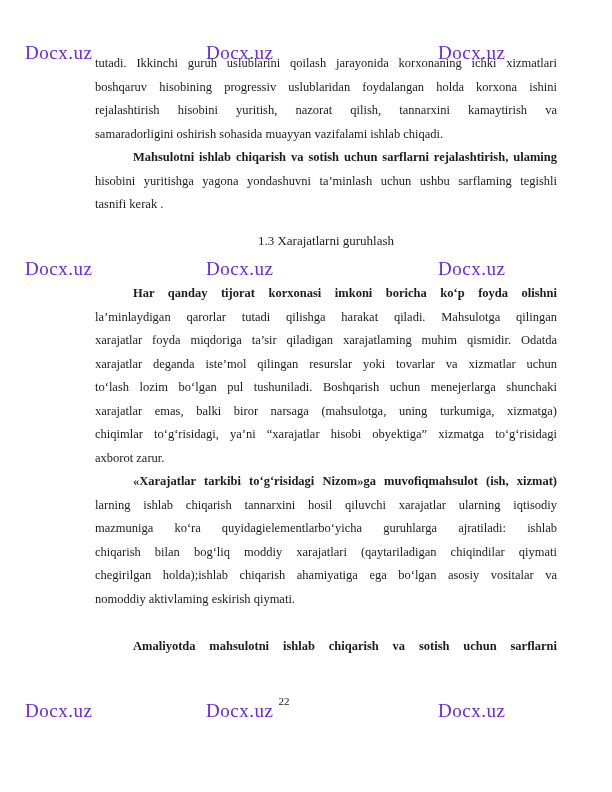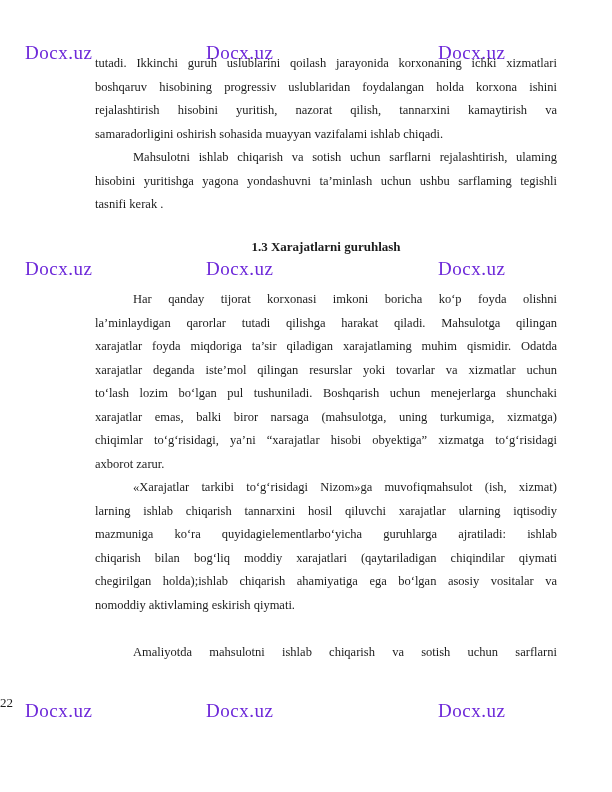--- a/index.html
+++ b/index.html
@@ -37,43 +37,45 @@
     line-height: 23.5px;
   }
   .line {
     height: 23.5px;
     overflow: hidden;
     text-align: justify;
     text-align-last: justify;
   }
   .line.indent {
     text-indent: 38px;
+    font-weight: bold;
   }
   .line.last {
     text-align: left;
     text-align-last: left;
   }
   .heading {
     height: 23.5px;
-    margin: 18px 0 30px 0;
+    margin: 12px 0 30px 0;
     font-size: 13px;
-    font-weight: bold;
+    font-weight: normal;
     text-align: center;
     text-align-last: center;
   }
   .para-gap {
     margin-top: 23.5px;
   }
   .page-number {
     position: absolute;
     z-index: 1;
     top: 695px;
     left: 0;
     width: 568px;
-    font-size: 13px;
+    text-align: center;
+    font-size: 11px;
     color: #1c1c1c;
   }
 </style>
 </head>
 <body>
 
 <div class="page">
 
   <div class="watermark" style="left:25px; top:42px;">Docx.uz</div>
   <div class="watermark" style="left:206px; top:42px;">Docx.uz</div>

